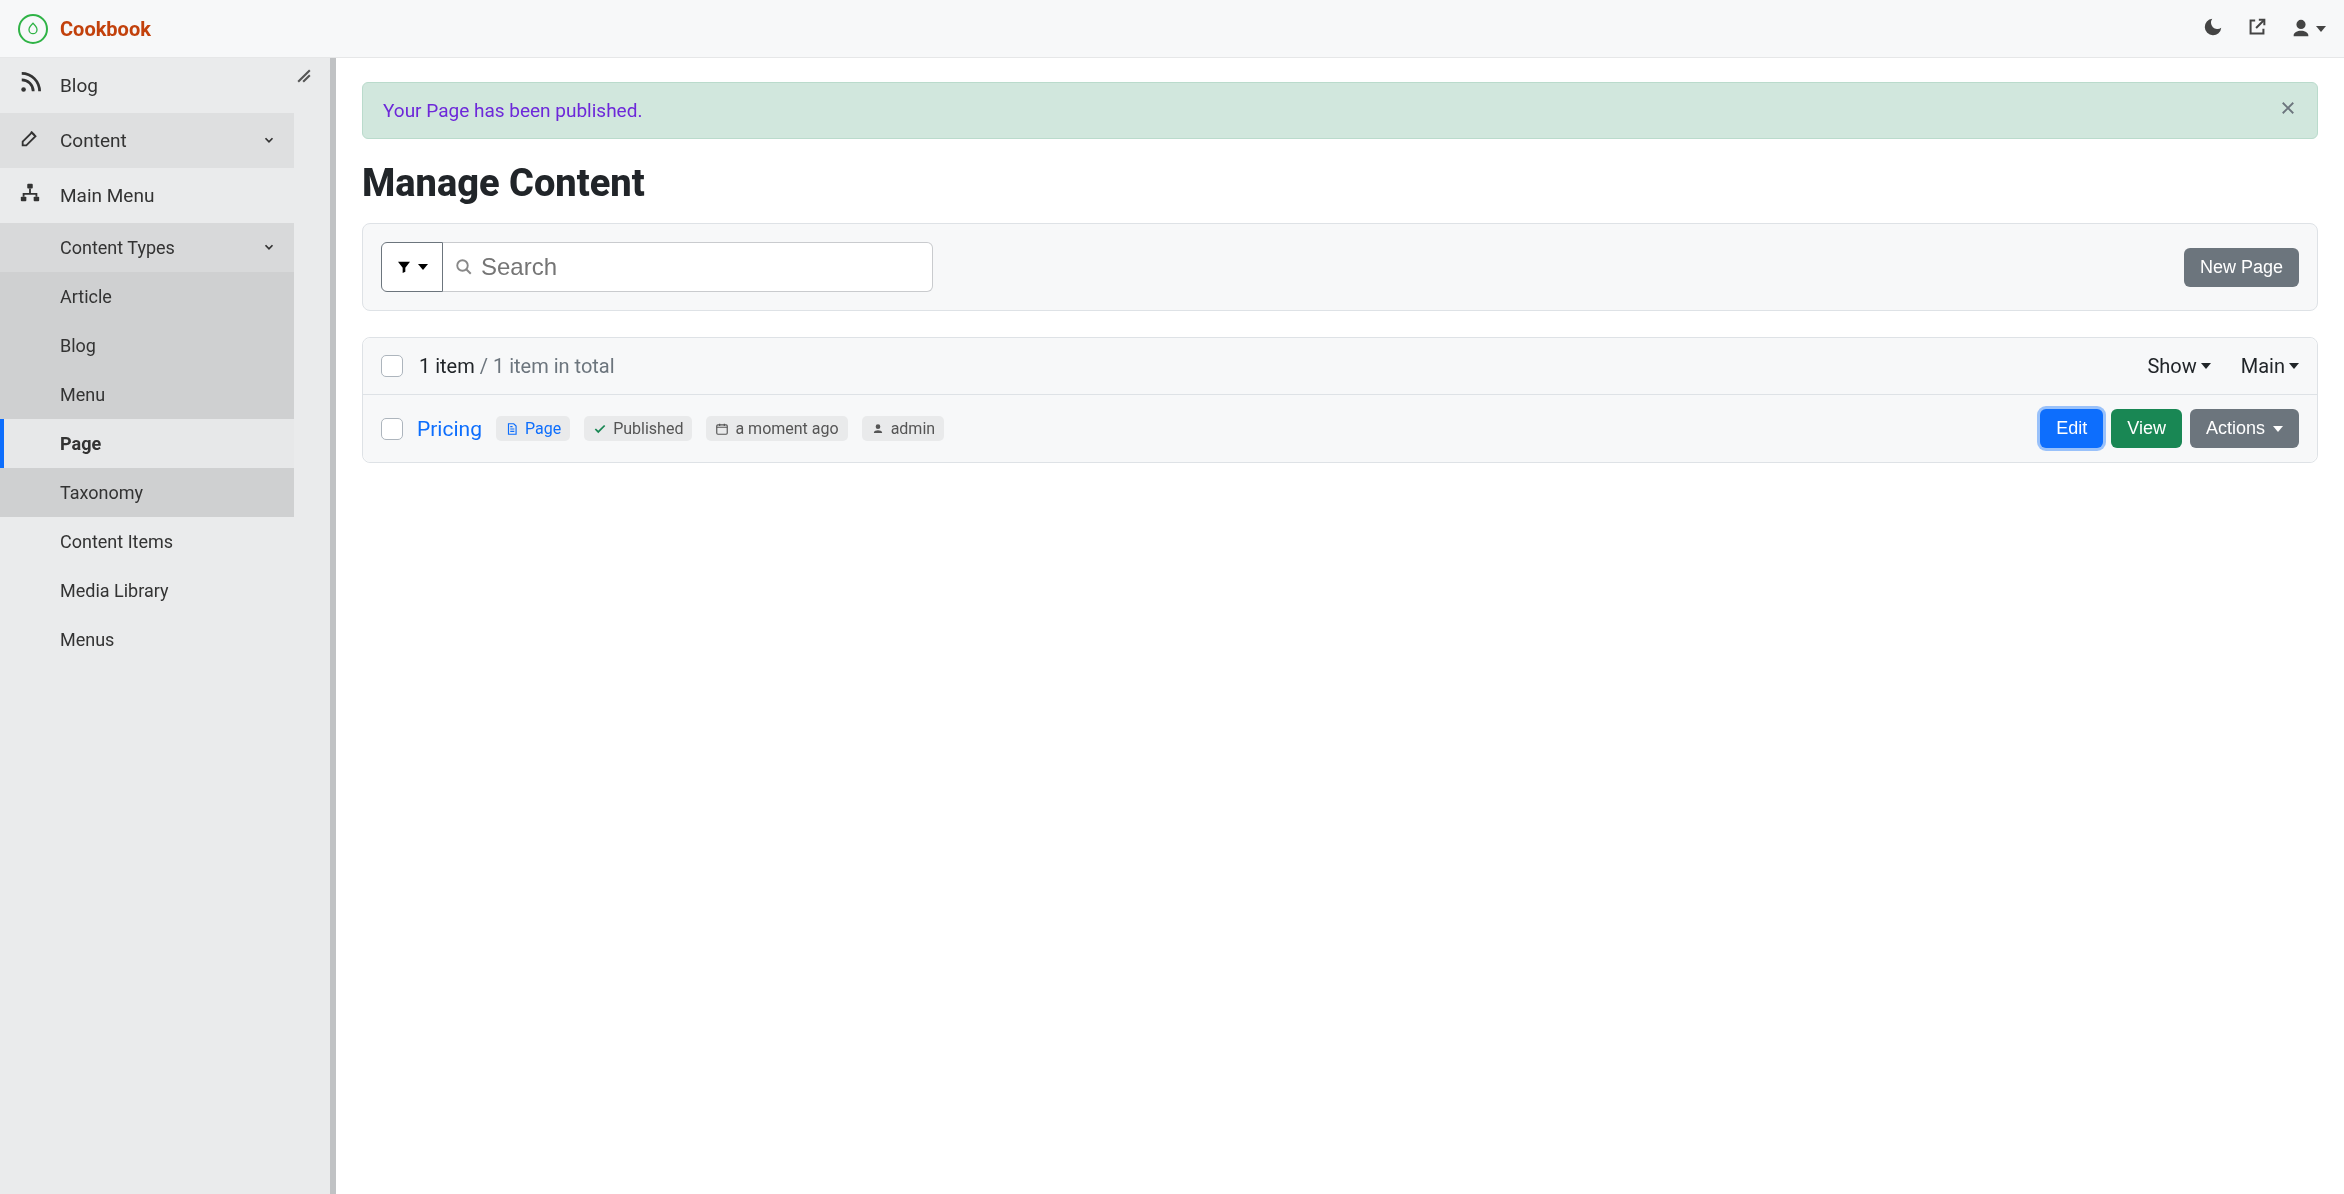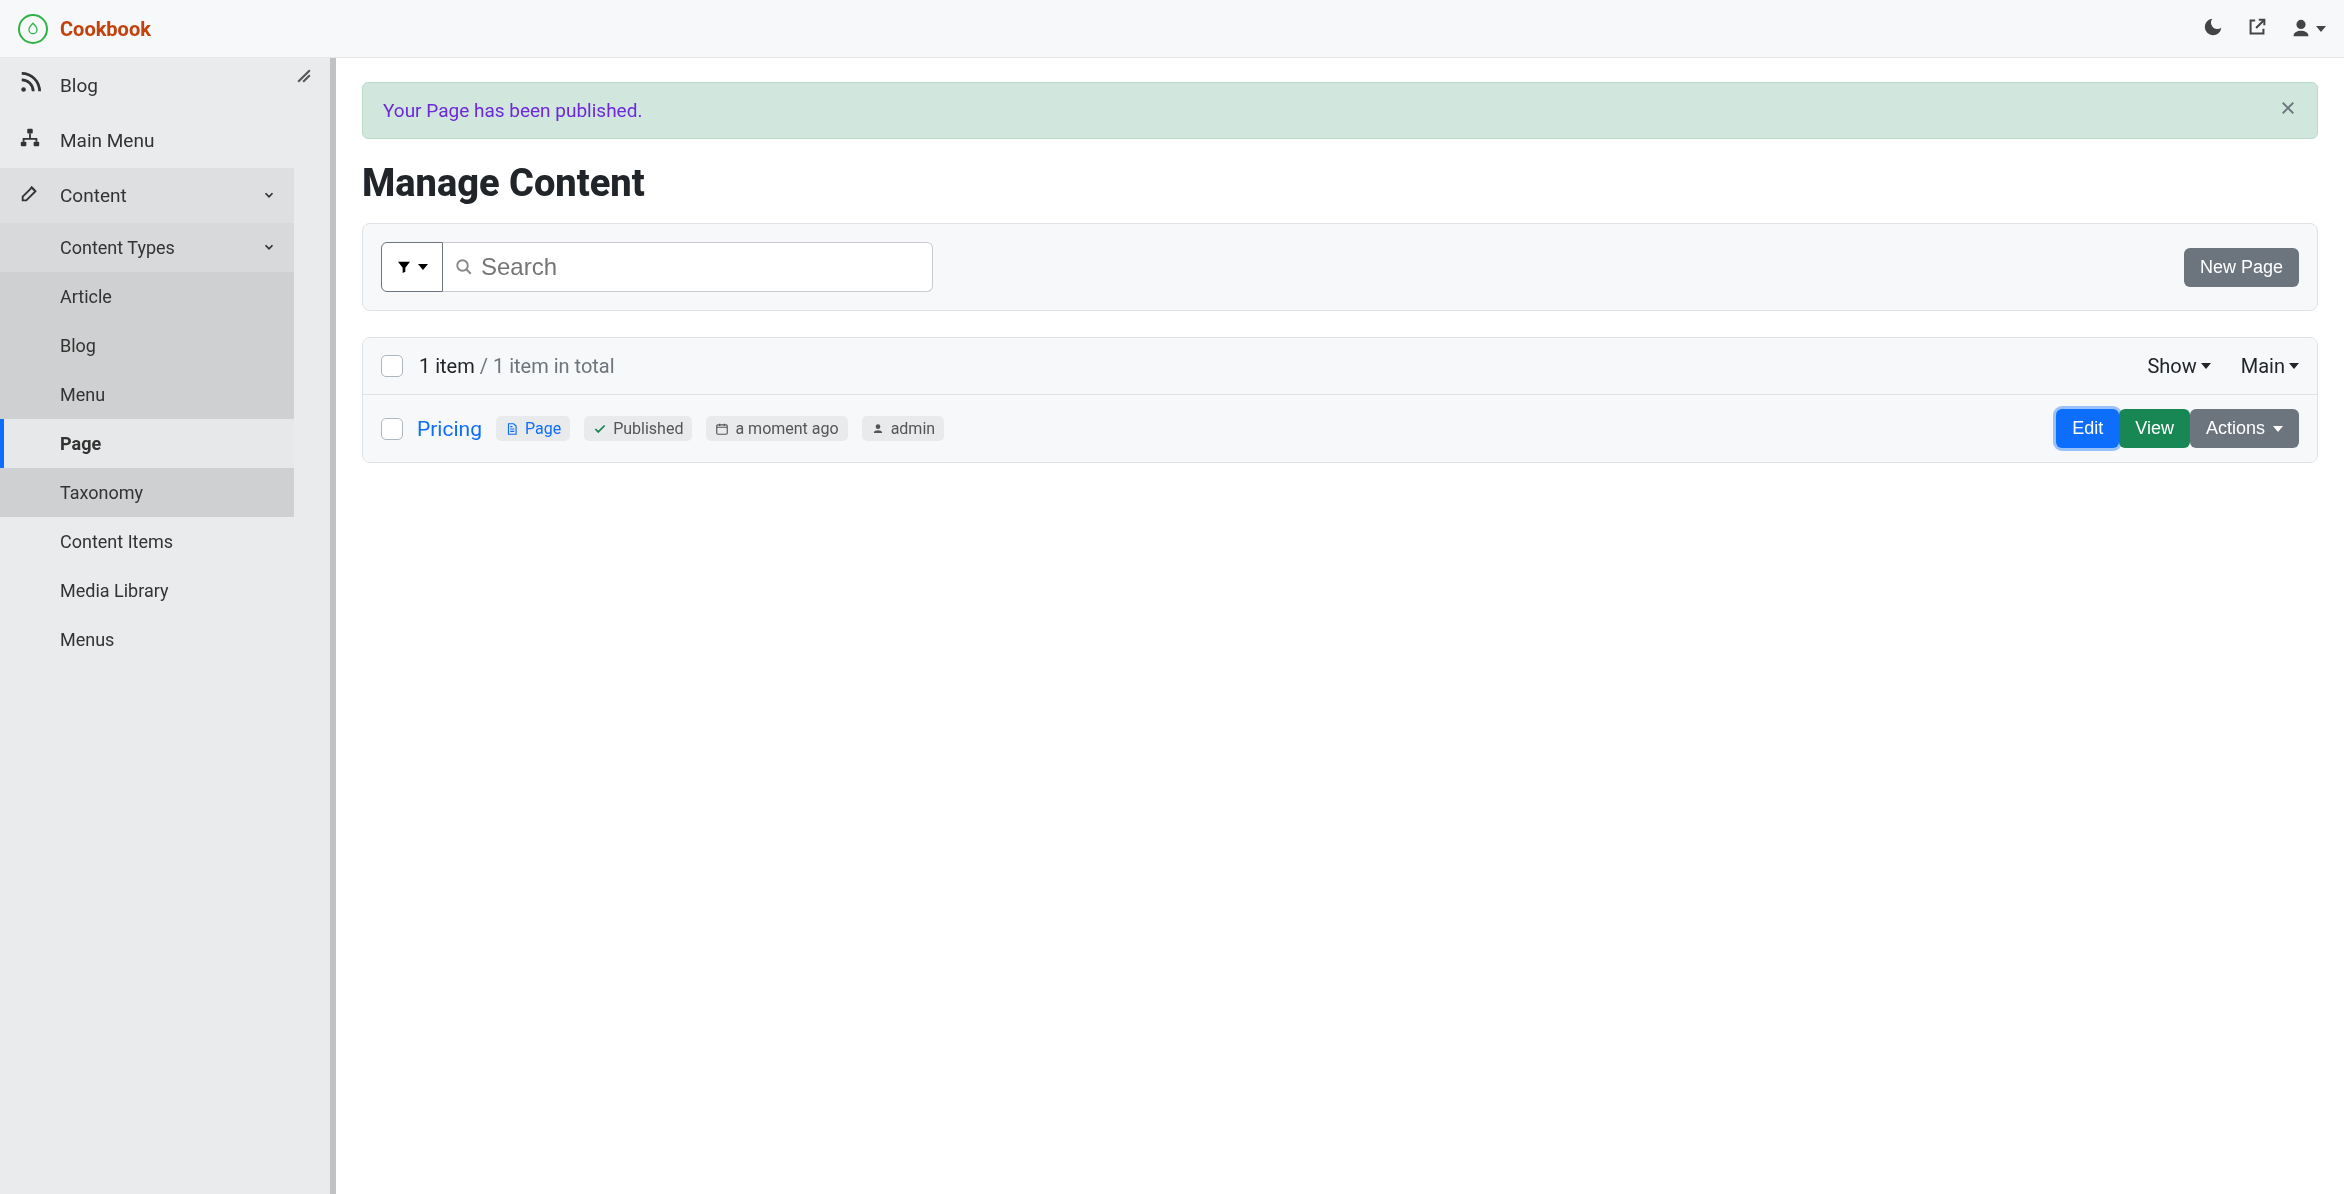--- a/index.html
+++ b/index.html
@@ -161,21 +161,21 @@
     background: #f7f8f9;
     border-radius: 0 0 8px 8px;
   }
   .row-left { display: flex; align-items: center; gap: 14px; flex-wrap:wrap;}
   .row-title { color: #0d6efd; font-size: 21px; }
   .badge {
     display: inline-flex; align-items: center; gap: 6px;
     background: #e9eaeb; border-radius: 5px; padding: 3px 9px; font-size: 16px; color:#555;
   }
   .badge .blue { color: #0d6efd; }
-  .row-actions { display: flex; align-items: center; border-radius: 15px; }
+  .row-actions { display: flex; gap: 8px; align-items: center; border-radius: 15px; }
   .btn-primary.focus { box-shadow: 0 0 0 3px rgba(13,110,253,0.4); }
   .chev-svg { width: 14px; height: 14px; }
   .caret-sm { width: 0; height: 0; border-left: 5px solid transparent; border-right: 5px solid transparent; border-top: 6px solid currentColor; }
 </style>
 </head>
 <body>
 
 <div class="topbar">
   <div class="brand">
     <div class="brand-logo">
@@ -213,44 +213,44 @@
     <div class="side-list">
       <div class="side-item">
         <span class="icon">
           <svg width="22" height="22" viewBox="0 0 24 24" fill="currentColor">
               <circle cx="5" cy="19" r="2.5"></circle>
               <path d="M3 10a11 11 0 0 1 11 11h3A14 14 0 0 0 3 7zM3 3a18 18 0 0 1 18 18h3A21 21 0 0 0 3 0z"></path>
             </svg>
         </span>
         <span>Blog</span>
       </div>
+      <div class="side-item" style="background:#dedfe0">
+        <span class="icon">
+          <svg width="22" height="22" viewBox="0 0 24 24" fill="none" stroke="currentColor" stroke-width="2">
+              <path d="M4 20h4l10-10-4-4L4 16v4z"></path>
+              <path d="M13 5l4 4"></path>
+            </svg>
+        </span>
+        <span>Content</span>
+        <span class="chev">
+          <svg class="chev-svg" viewBox="0 0 24 24" fill="none" stroke="currentColor" stroke-width="3">
+              <path d="M6 9l6 6 6-6"></path>
+            </svg>
+        </span>
+      </div>
       <div class="side-item">
         <span class="icon">
           <svg width="22" height="22" viewBox="0 0 24 24" fill="currentColor">
               <rect x="9" y="2" width="6" height="5" rx="1"></rect>
               <rect x="2" y="16" width="6" height="5" rx="1"></rect>
               <rect x="16" y="16" width="6" height="5" rx="1"></rect>
               <path d="M12 7v4M5 16v-3h14v3M12 11v2" stroke="currentColor" stroke-width="2" fill="none"></path>
             </svg>
         </span>
         <span>Main Menu</span>
-      </div>
-      <div class="side-item" style="background:#dedfe0">
-        <span class="icon">
-          <svg width="22" height="22" viewBox="0 0 24 24" fill="none" stroke="currentColor" stroke-width="2">
-              <path d="M4 20h4l10-10-4-4L4 16v4z"></path>
-              <path d="M13 5l4 4"></path>
-            </svg>
-        </span>
-        <span>Content</span>
-        <span class="chev">
-          <svg class="chev-svg" viewBox="0 0 24 24" fill="none" stroke="currentColor" stroke-width="3">
-              <path d="M6 9l6 6 6-6"></path>
-            </svg>
-        </span>
       </div>
       <div class="side-sub">
         <span>Content Types</span>
         <span class="chev">
           <svg class="chev-svg" viewBox="0 0 24 24" fill="none" stroke="currentColor" stroke-width="3">
               <path d="M6 9l6 6 6-6"></path>
             </svg>
         </span>
       </div>
       <div class="side-leaf">

